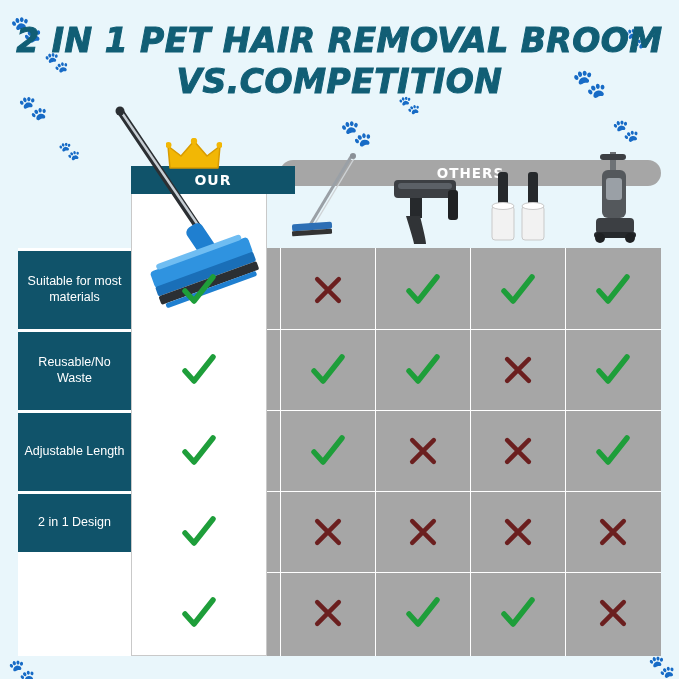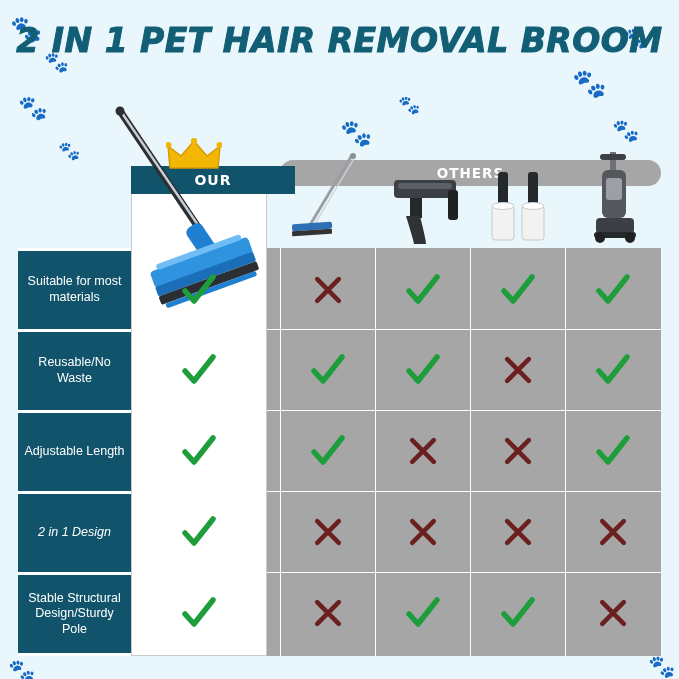--- a/index.html
+++ b/index.html
@@ -193,34 +193,34 @@
 <div class="paw" style="left:340px; top:120px; font-size:26px;">🐾</div>
 <div class="paw" style="left:398px; top:96px;  font-size:18px;">🐾</div>
 <div class="paw" style="left:572px; top:70px;  font-size:28px;">🐾</div>
 <div class="paw" style="left:624px; top:28px;  font-size:20px;">🐾</div>
 <div class="paw" style="left:612px; top:120px; font-size:22px;">🐾</div>
 <div class="paw" style="left:8px;   top:660px; font-size:22px;">🐾</div>
 <div class="paw" style="left:648px; top:656px; font-size:22px;">🐾</div>
 
 <div class="title-wrap">
   <div class="title-line">2 IN 1 PET HAIR REMOVAL BROOM</div>
+  <div class="title-line">VS.COMPETITION</div>
 </div>
 
 <div class="board">
 
   <div class="gray-panel"></div>
   <div class="label-col"></div>
 
   <div class="others-header">OTHERS</div>
 
   <div class="label-cell" style="top:3px;   height:78px;">Suitable for most materials</div>
   <div class="label-cell" style="top:165px; height:78px;">Adjustable Length</div>
   <div class="label-cell" style="top:84px;  height:78px;">Reusable/No Waste</div>
-  <div class="label-cell" style="top:246px; height:78px;font-style:italic;">2 in 1 Design</div>
-  <div class="label-cell" style="top:327px; height:78px;">Stable Structural Design/Sturdy Pole</div>
+  <div class="label-cell" style="top:246px; height:58px;">2 in 1 Design</div>
 
   <div class="hline" style="top:81px;"></div>
   <div class="hline" style="top:162px;"></div>
   <div class="hline" style="top:243px;"></div>
   <div class="hline" style="top:324px;"></div>
   <div class="vline" style="left:262px;"></div>
   <div class="vline" style="left:357px;"></div>
   <div class="vline" style="left:452px;"></div>
   <div class="vline" style="left:547px;"></div>
 

